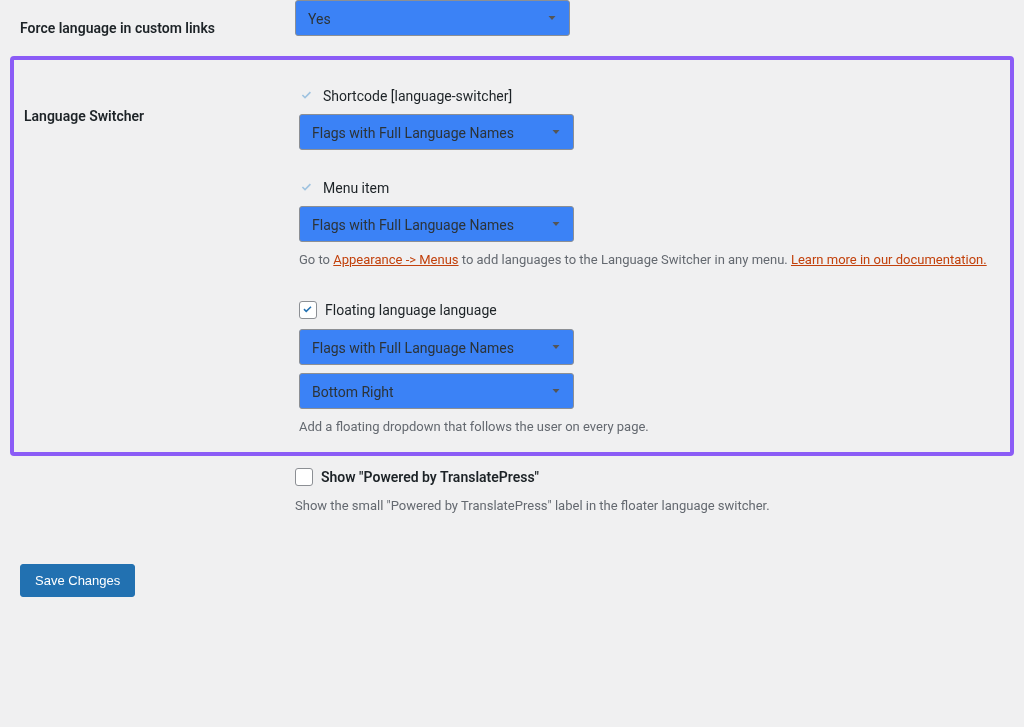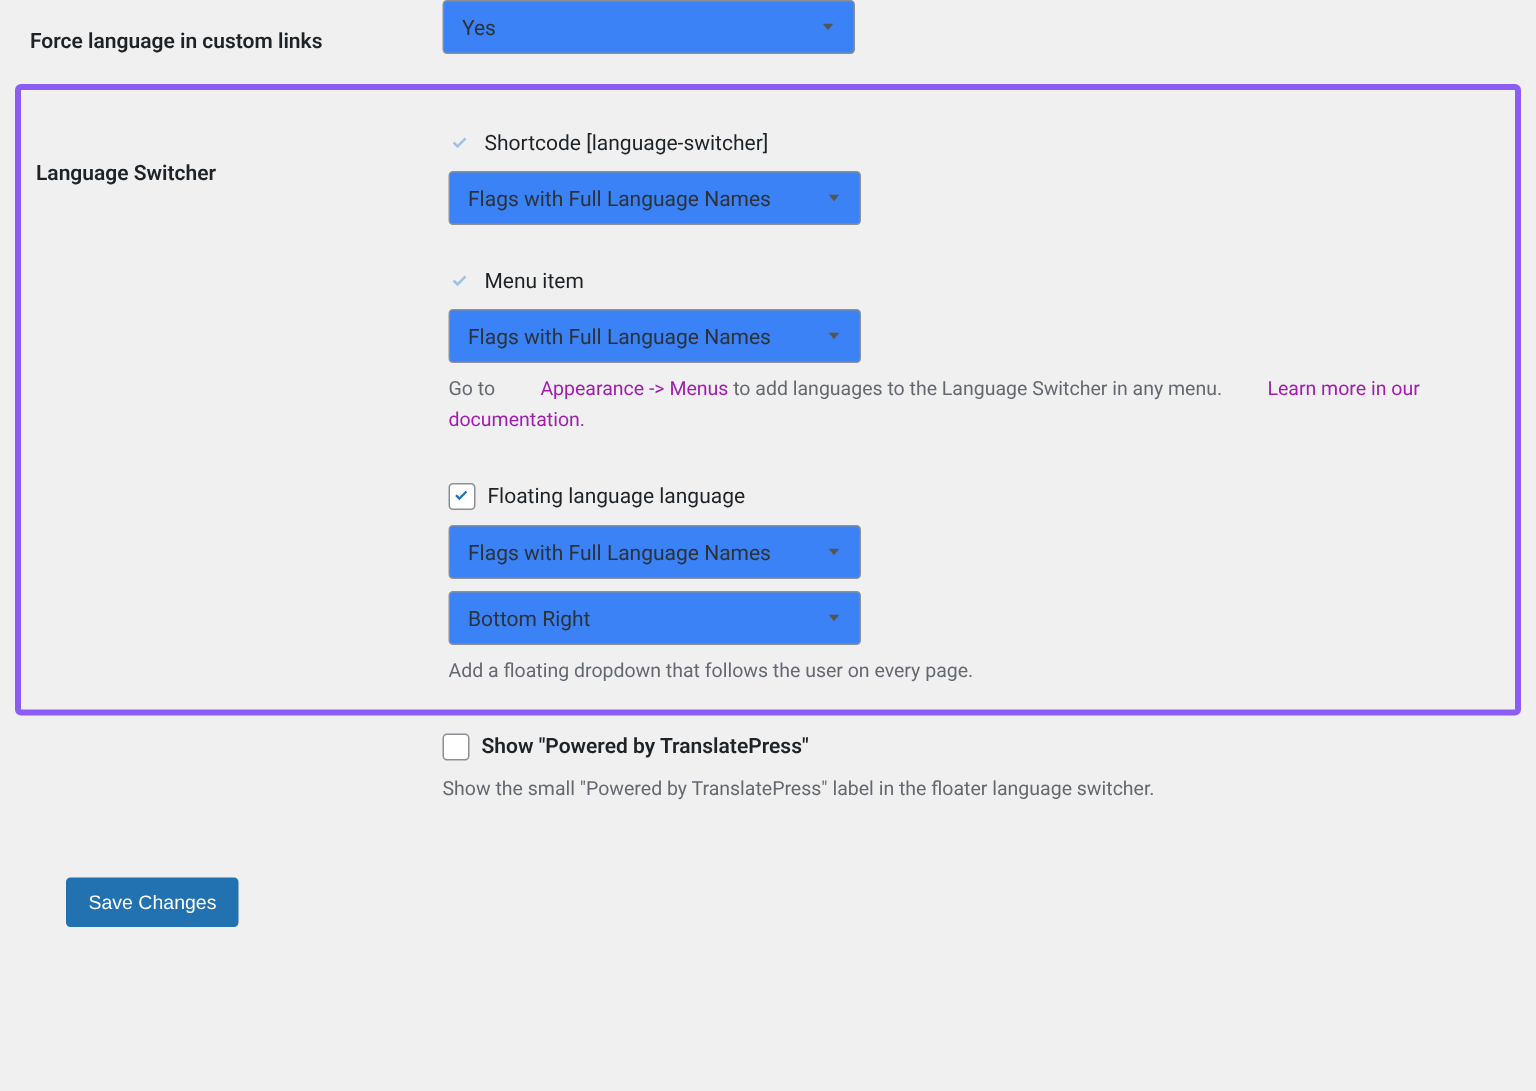--- a/index.html
+++ b/index.html
@@ -90,39 +90,38 @@
       border-radius: 3px;
       background: #fff;
       display: flex;
       align-items: center;
       justify-content: center;
       flex-shrink: 0;
     }
     .checkbox-wp.checked svg { display: block; }
     .checkbox-wp svg { display: none; }
     a.link {
-      color: #a21caf;
-      margin-left: 27px;
+      color: #c2410c;
+      text-decoration: underline;
     }
     .select-group {
       display: flex;
       gap: 8px;
       flex-wrap: wrap;
       margin-bottom: 8px;
     }
     .btn-primary {
       background: #2271b1;
       color: #fff;
       border: 1px solid #2271b1;
       border-radius: 3px;
       padding: 8px 14px;
       font-size: 13px;
       cursor: pointer;
       margin-top: 28px;
-      margin-left: 24px;
     }
     .inline-desc {
       color: #646970;
       font-size: 13px;
       line-height: 1.6;
     }
   </style>
 </head>
 <body>
 

